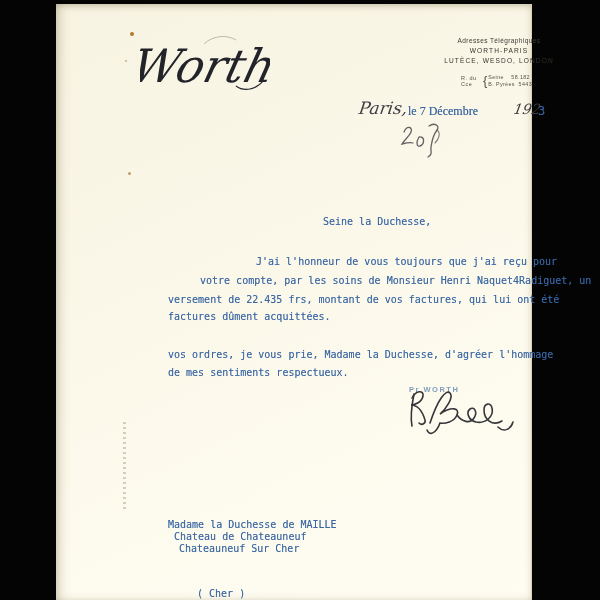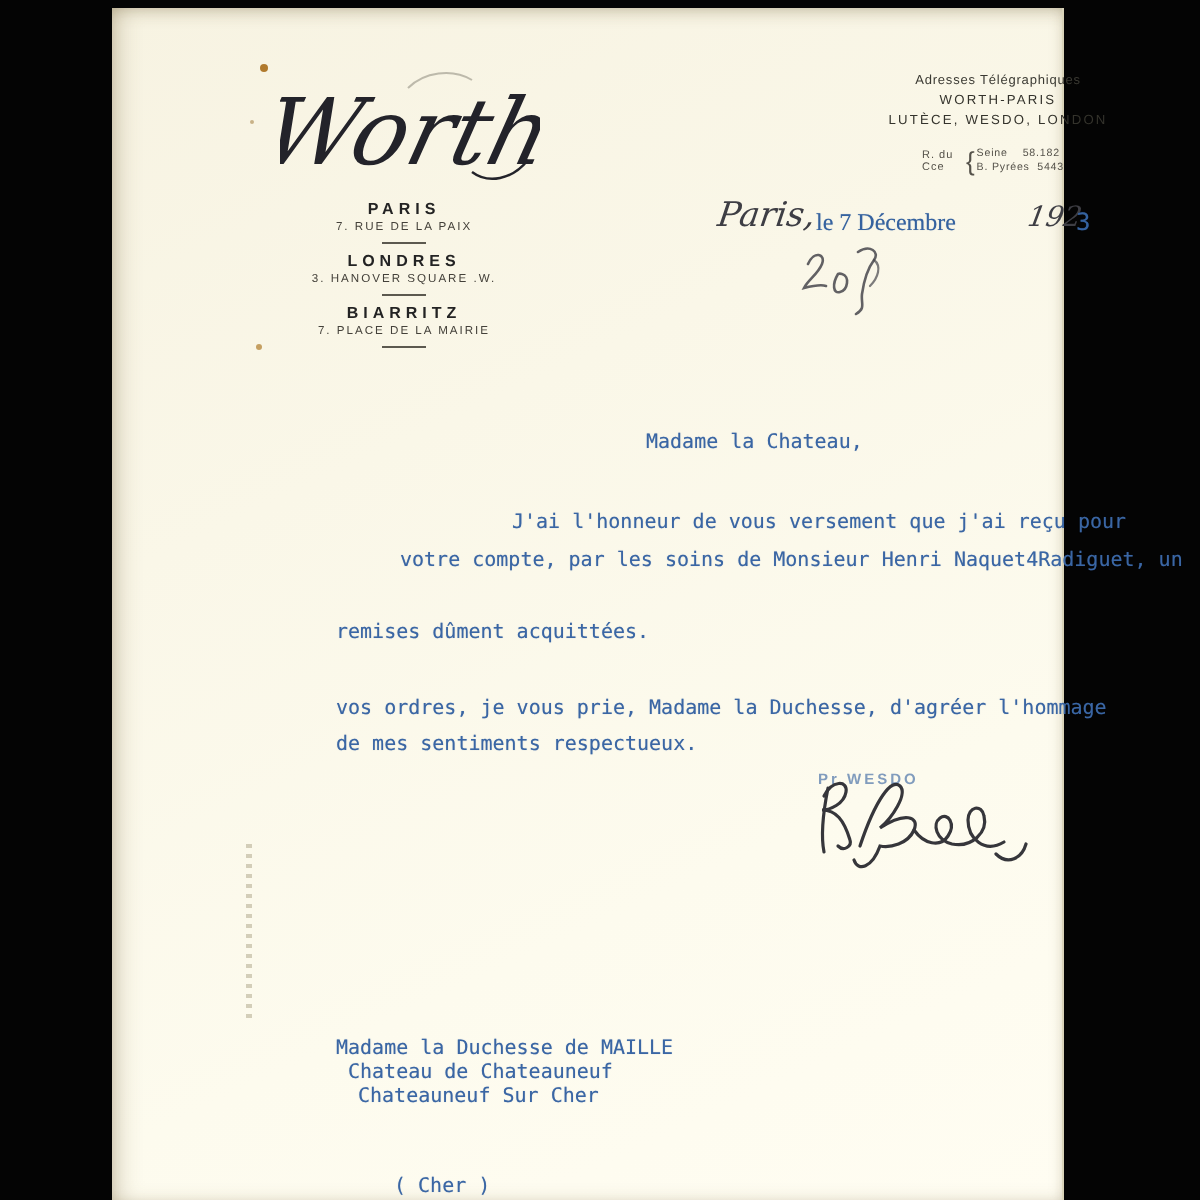--- a/index.html
+++ b/index.html
@@ -80,31 +80,20 @@
 
 <div class="stage">
   <div class="paper">
     <div class="edge-r"></div>
 
     <svg class="logo" viewBox="0 0 130 66">
       <text x="2" y="52" font-size="46" transform="skewX(-14)">Worth</text>
       <path d="M96 56 C104 62 116 60 124 50" stroke="#23232a" stroke-width="1.2" fill="none"></path>
     </svg>
 
-    <div class="offices">
-      <div class="office-city">PARIS</div>
-      <div class="office-addr">7. RUE DE LA PAIX</div>
-      <div class="office-div"></div>
-      <div class="office-city">LONDRES</div>
-      <div class="office-addr">3. HANOVER SQUARE .W.</div>
-      <div class="office-div"></div>
-      <div class="office-city">BIARRITZ</div>
-      <div class="office-addr">7. PLACE DE LA MAIRIE</div>
-      <div class="office-div"></div>
-    </div>
 
     <div class="telegraph">
       <div class="tg-title">Adresses Télégraphiques</div>
       <div class="tg-line">WORTH-PARIS</div>
       <div class="tg-line">LUTÈCE, WESDO, LONDON</div>
     </div>
 
     <div class="registry">
       <span class="reg-label">R. du Cce</span>
       <span class="reg-brace">{</span>
@@ -119,28 +108,29 @@
     <div class="script dl-year">192</div>
     <div class="type dl-year-typed">3</div>
 
     <svg class="pencil" width="50" height="40" viewBox="0 0 50 40">
       <path d="M8 12 C11 5 17 7 15 12 C13 17 8 20 6 24 C10 23 14 22 17 23" fill="none" stroke="#46464c" stroke-width="1.3" stroke-linecap="round" opacity=".85"></path>
       <path d="M23 17 C20 22 20.5 27 24 26 C28 25 29 18 25 17 C24 16.7 23.4 16.8 23 17" fill="none" stroke="#46464c" stroke-width="1.3" stroke-linecap="round" opacity=".85"></path>
       <path d="M33 6 C39 2 44 6 41 10 C38 14 36 20 35 27 C34.4 32 37 34 32 37" fill="none" stroke="#46464c" stroke-width="1.3" stroke-linecap="round" opacity=".85"></path>
       <path d="M41 10 C45 13 43 19 39 23" fill="none" stroke="#46464c" stroke-width="1.1" stroke-linecap="round" opacity=".7"></path>
     </svg>
 
-    <div class="t l0">Madame la Chateau,</div>
-    <div class="t l1">J'ai l'honneur de vous versement que j'ai reçu pour</div>
+    <div class="t l0">Seine la Duchesse,</div>
+    <div class="t l1">J'ai l'honneur de vous toujours que j'ai reçu pour</div>
     <div class="t l2">votre compte, par les soins de Monsieur Henri Naquet4Radiguet, un</div>
-    <div class="t l4">remises dûment acquittées.</div>
+    <div class="t l3">versement de 22.435 frs, montant de vos factures, qui lui ont été</div>
+    <div class="t l4">factures dûment acquittées.</div>
     <div class="t l6">vos ordres, je vous prie, Madame la Duchesse, d'agréer l'hommage</div>
     <div class="t l7">de mes sentiments respectueux.</div>
 
-    <div class="stamp">Pr WESDO</div>
+    <div class="stamp">Pr WORTH</div>
     <svg class="sig" width="115" height="55" viewBox="0 0 115 55">
       <g fill="none" stroke="#26262c" stroke-width="1.6" stroke-linecap="round" opacity=".92">
         <path d="M12 12 C10 22 8 34 10 44"></path>
         <path d="M10 16 C14 8 22 8 21 14 C20 20 13 23 9 23 C16 23 20 28 23 38 C24 41 20 44 17 41"></path>
         <path d="M28 41 C36 17 44 7 48 11 C52 15 44 27 38 32 C50 24 58 26 55 33 C52 40 43 42 38 41 C34 52 27 54 25 48"></path>
         <path d="M55 33 C60 40 68 42 72 36 C76 30 72 24 68 27 C64 30 66 38 74 40 C84 42 92 34 90 26 C89 20 82 21 82 28 C82 37 90 45 100 39"></path>
         <path d="M96 45 C102 51 109 47 111 40"></path>
       </g>
     </svg>
 

